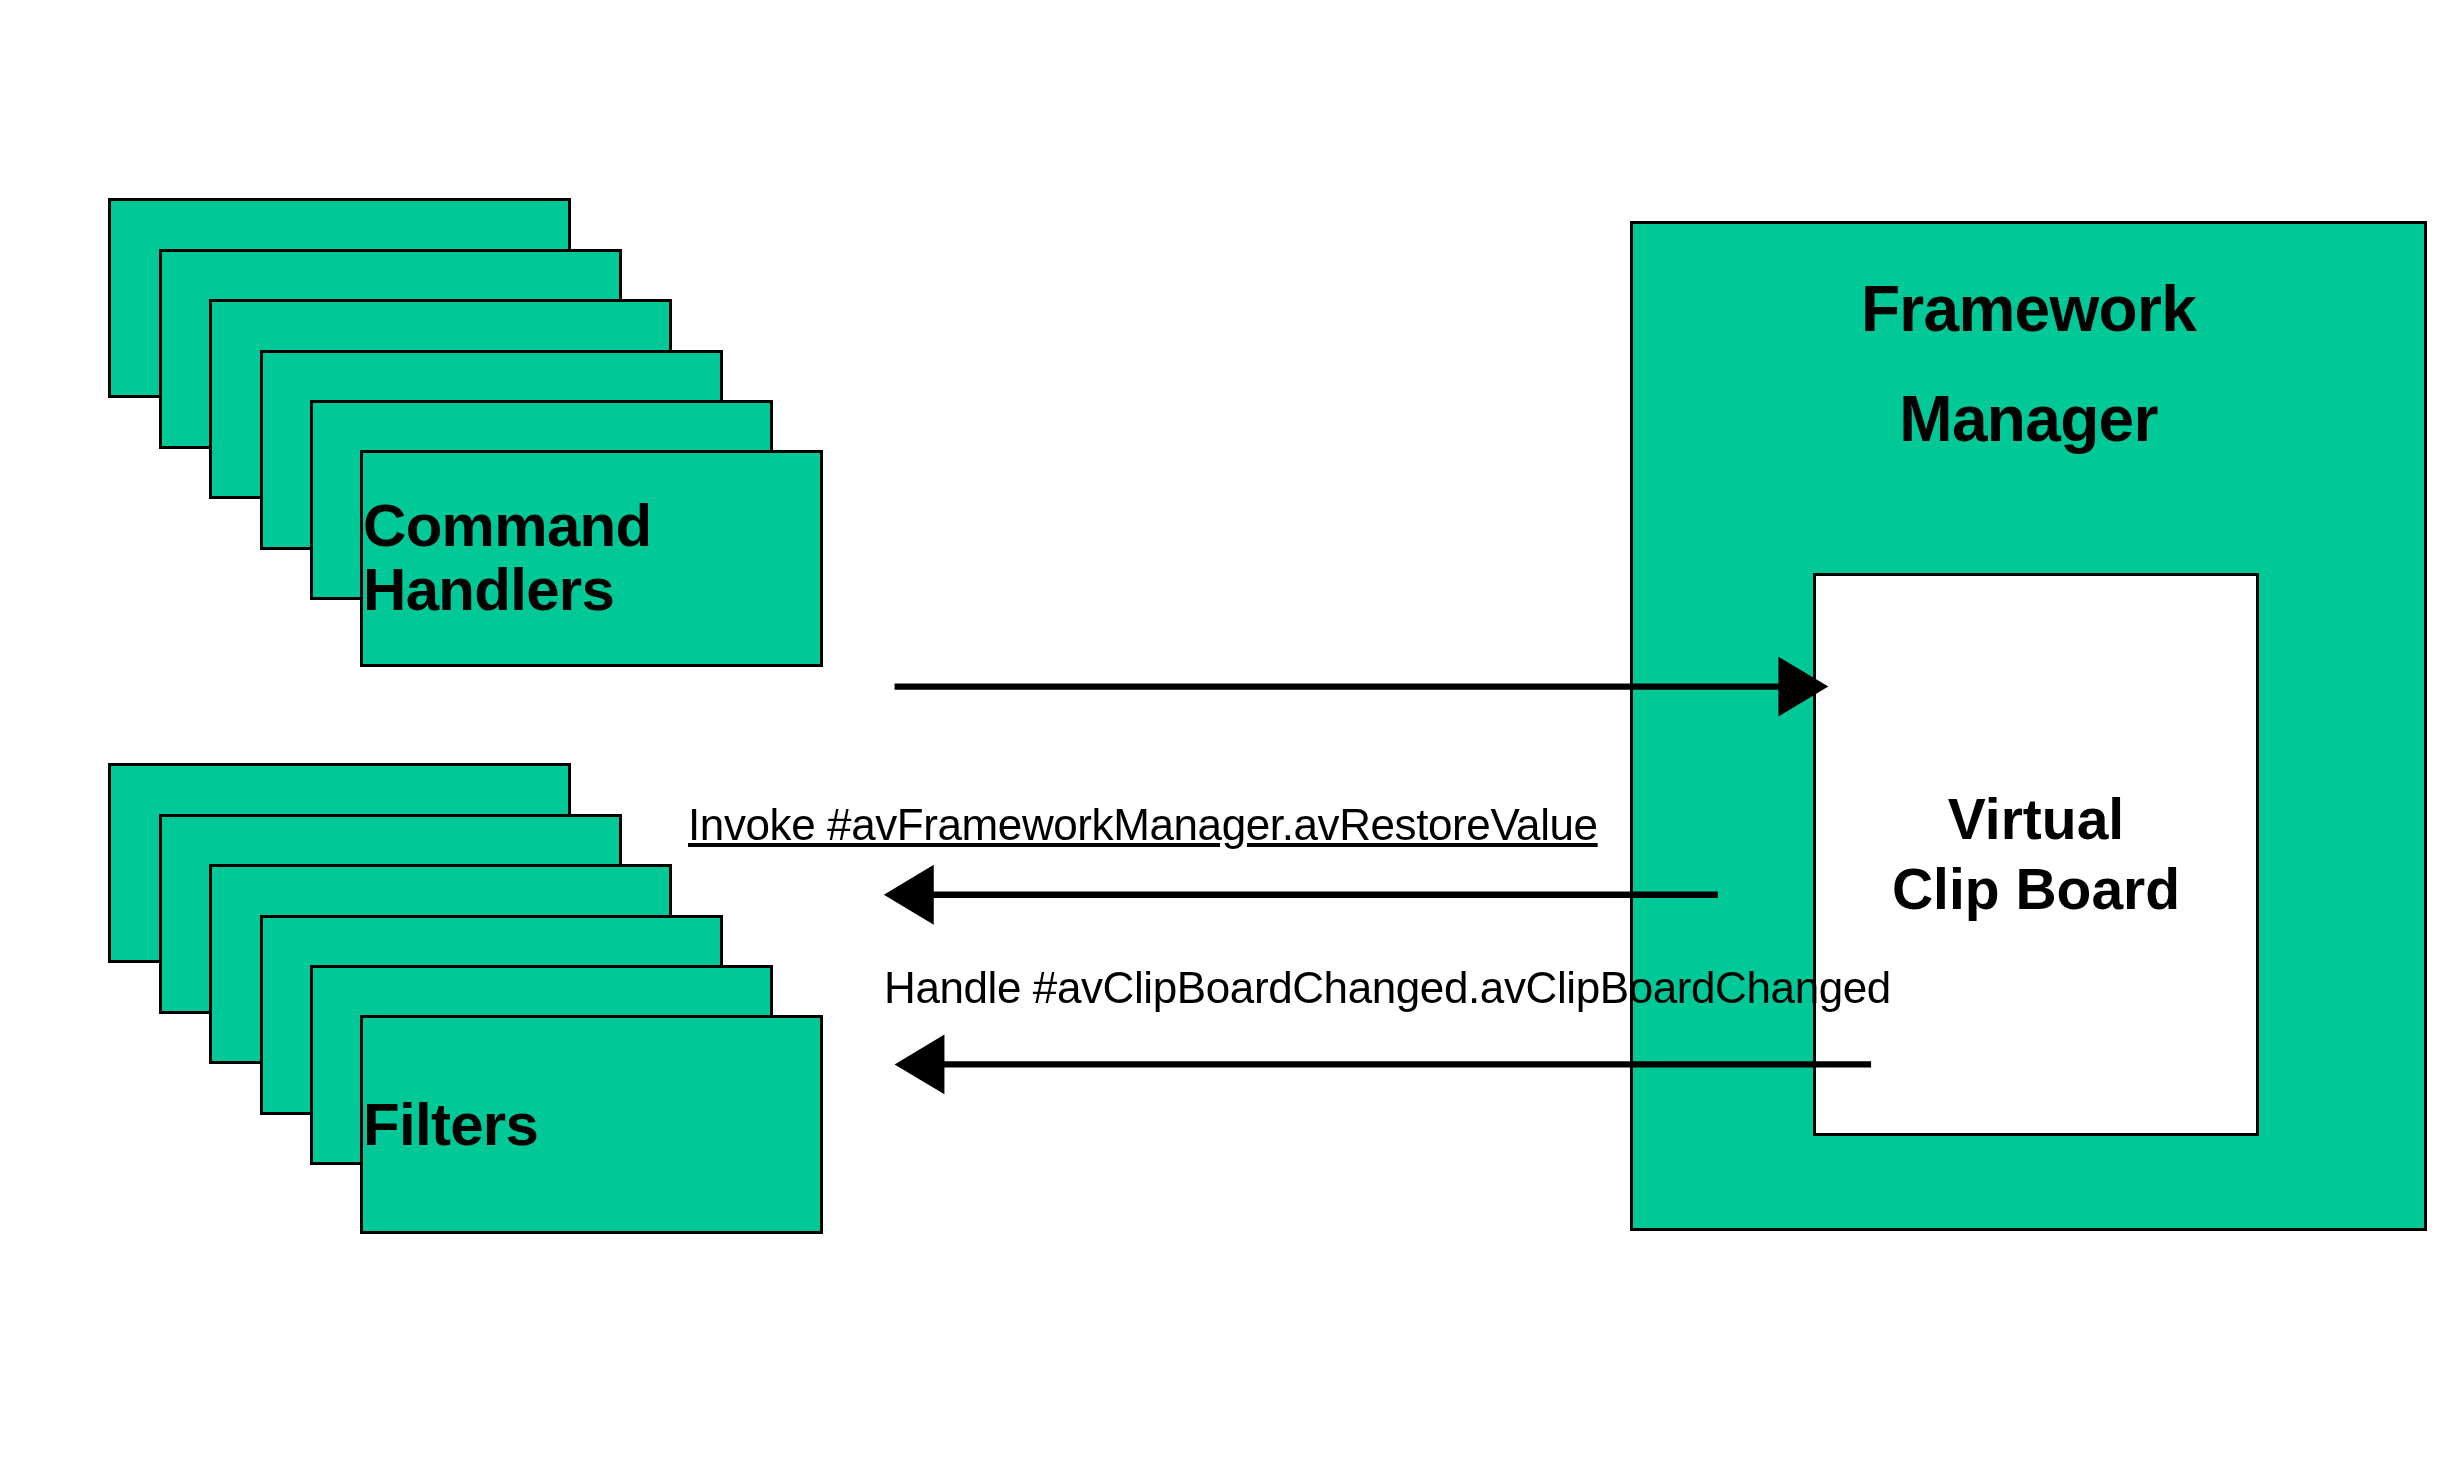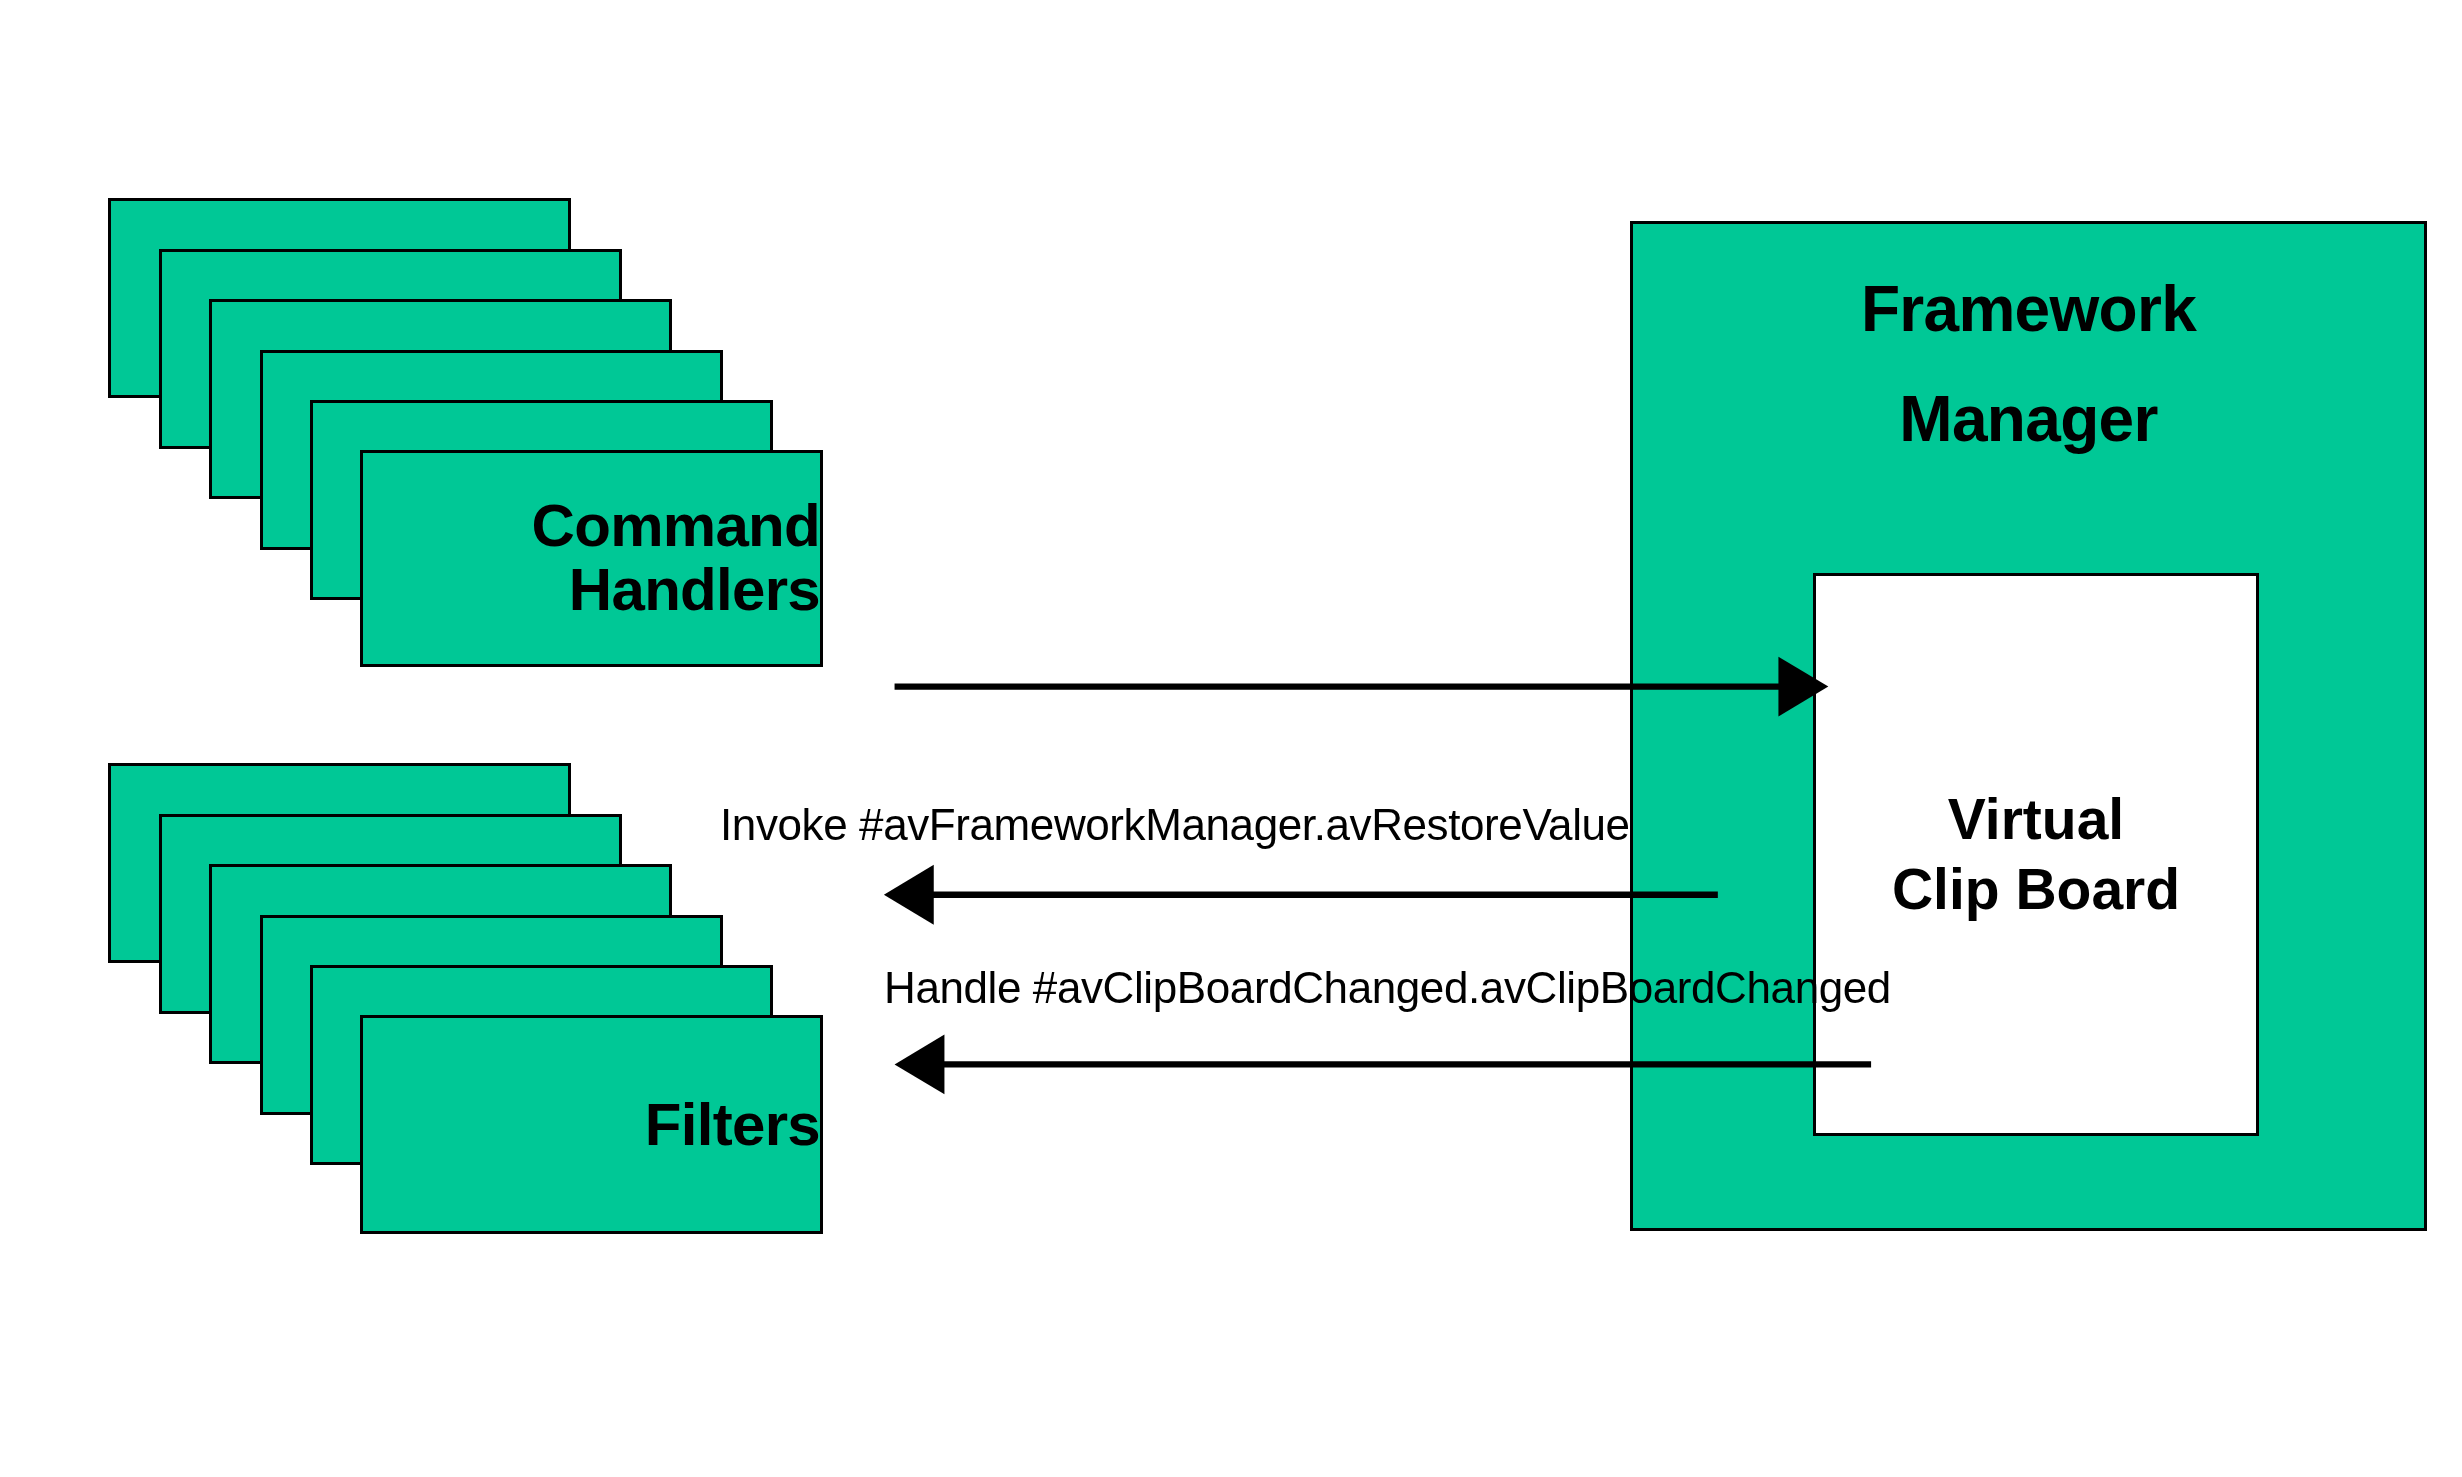--- a/index.html
+++ b/index.html
@@ -29,21 +29,21 @@
     box-sizing: border-box;
     background: #00c896;
     border: 3.6px solid #000000;
   }
   .card-label {
     position: absolute;
     left: 0;
     right: 0;
     top: 50%;
     transform: translateY(-50%);
-    text-align: right;
+    text-align: left;
     color: #000000;
     font-family: "Liberation Sans Narrow", "Liberation Sans", sans-serif;
     font-weight: bold;
     font-size: 60px;
     line-height: 1.08;
     letter-spacing: -0.7px;
     white-space: pre-line;
     transform-origin: center center;
   }
 
@@ -157,18 +157,18 @@
       <polygon points="1310,1213 1240,1255 1310,1297" fill="#000000"></polygon>
     </g>
 
     <g>
       <line x1="1320" y1="1493" x2="2625" y2="1493" stroke="#000000" stroke-width="9"></line>
       <polygon points="1325,1451 1255,1493 1325,1535" fill="#000000"></polygon>
     </g>
   </svg>
 
 
-  <div class="arrow-label" style="left:720px; top:803px;">Invoke #avFrameworkManager.avRestoreValue</div>
+  <div class="arrow-label" style="left:688px; top:803px;text-decoration:underline;">Invoke #avFrameworkManager.avRestoreValue</div>
 
   <div class="arrow-label" style="left:884px; top:966px;">Handle #avClipBoardChanged.avClipBoardChanged</div>
 
 </div>
 
 
 </body></html>

